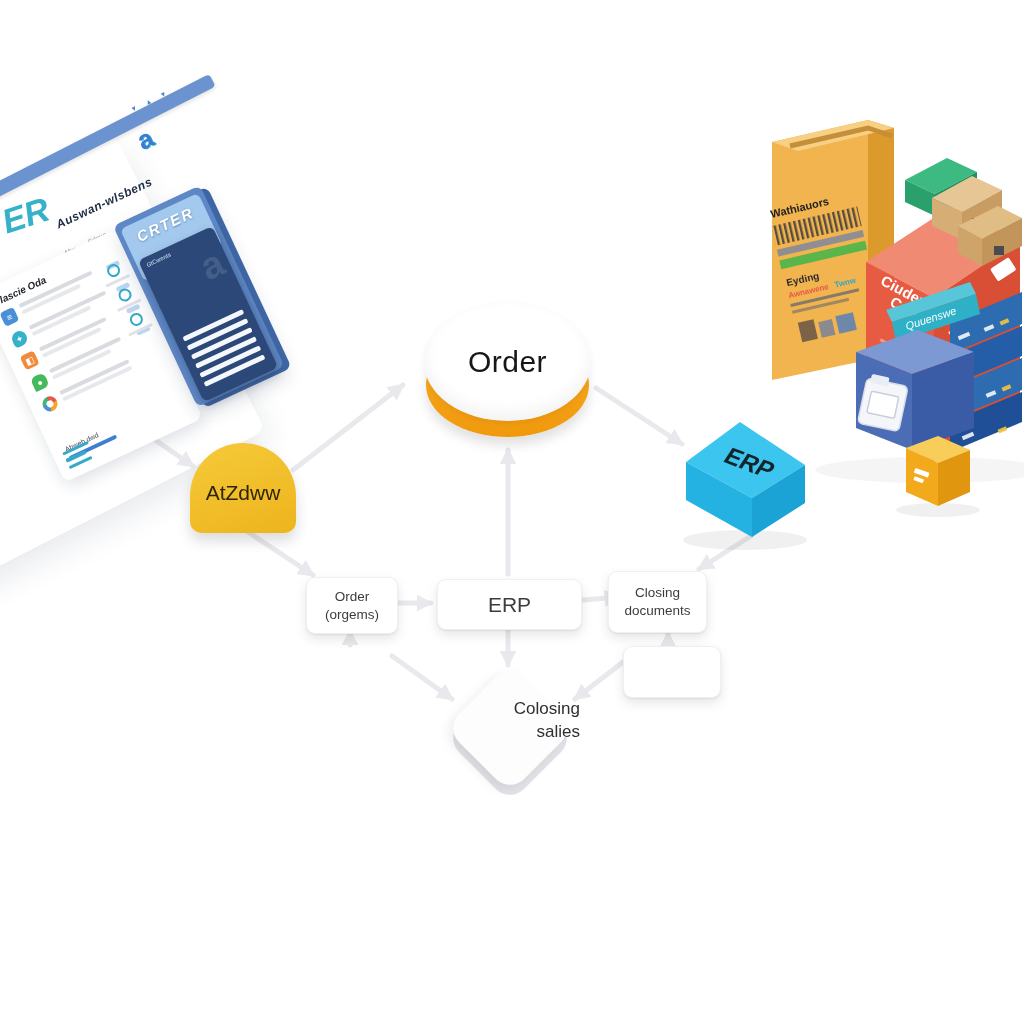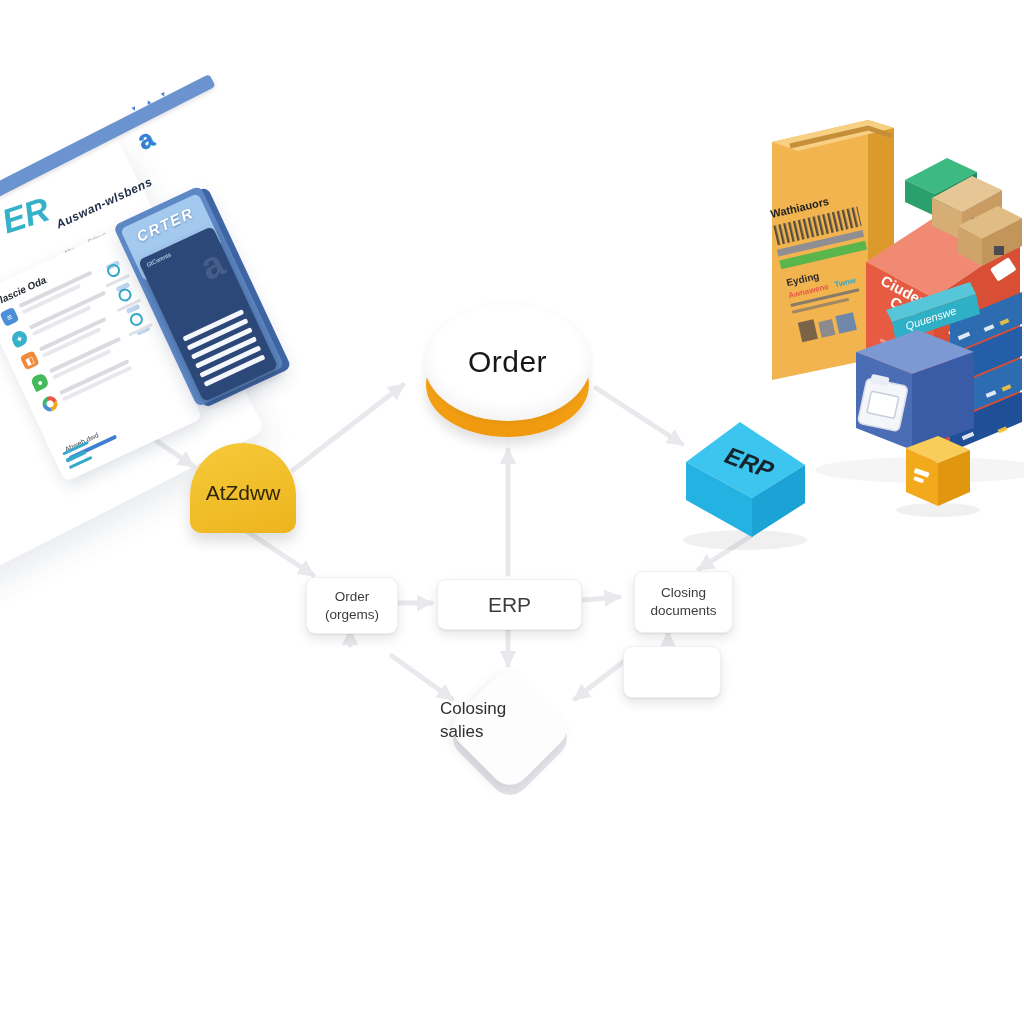--- a/index.html
+++ b/index.html
@@ -71,29 +71,29 @@
   .client{left:190px;top:443px;width:106px;height:90px;border-radius:55px 55px 12px 12px;
           background:linear-gradient(160deg,#f6ca3a,#edb41d);z-index:6;
           box-shadow:0 8px 14px rgba(0,0,0,.14);display:flex;align-items:center;justify-content:center;}
   .client-label{font-size:21px;color:#2e2607;margin-top:10px;}
   .fbox{background:#fff;border:1px solid #f0f0f3;border-radius:9px;z-index:6;
         box-shadow:0 1px 2px rgba(0,0,0,.07),0 5px 12px rgba(0,0,0,.10);
         display:flex;flex-direction:column;align-items:center;justify-content:center;
         font-size:13.5px;color:#3c3c40;line-height:1.3;text-align:center;}
   .fb-sales{left:306px;top:577px;width:90px;height:55px;}
   .fb-erp{left:437px;top:579px;width:143px;height:49px;font-size:21px;}
-  .fb-closing{left:634px;top:571px;width:97px;height:60px;}
+  .fb-closing{left:608px;top:571px;width:97px;height:60px;}
   .fb-treat{left:296px;top:643px;width:102px;height:56px;}
   .fb-empty{left:623px;top:646px;width:96px;height:50px;}
   .diamond{left:440px;top:672px;width:140px;height:122px;z-index:6;}
   .d-back{position:absolute;left:24px;top:20px;width:92px;height:92px;background:#e2e2e8;
           border-radius:20px;transform:rotate(45deg);}
   .d-front{position:absolute;left:24px;top:10px;width:92px;height:92px;background:#fdfdfe;
            border-radius:20px;transform:rotate(45deg);box-shadow:0 6px 12px rgba(0,0,0,.08);}
-  .d-label{position:absolute;left:0;top:26px;width:100%;text-align:left;font-size:17px;
+  .d-label{position:absolute;left:0;top:26px;width:100%;text-align:right;font-size:17px;
            color:#2f2f33;line-height:1.35;}
 
   .scene{left:0;top:0;z-index:3;}
 </style>
 </head>
 <body>
 
 <div class="canvas">
 
   <svg class="abs scene" width="1024" height="1024" viewBox="0 0 1024 1024">

